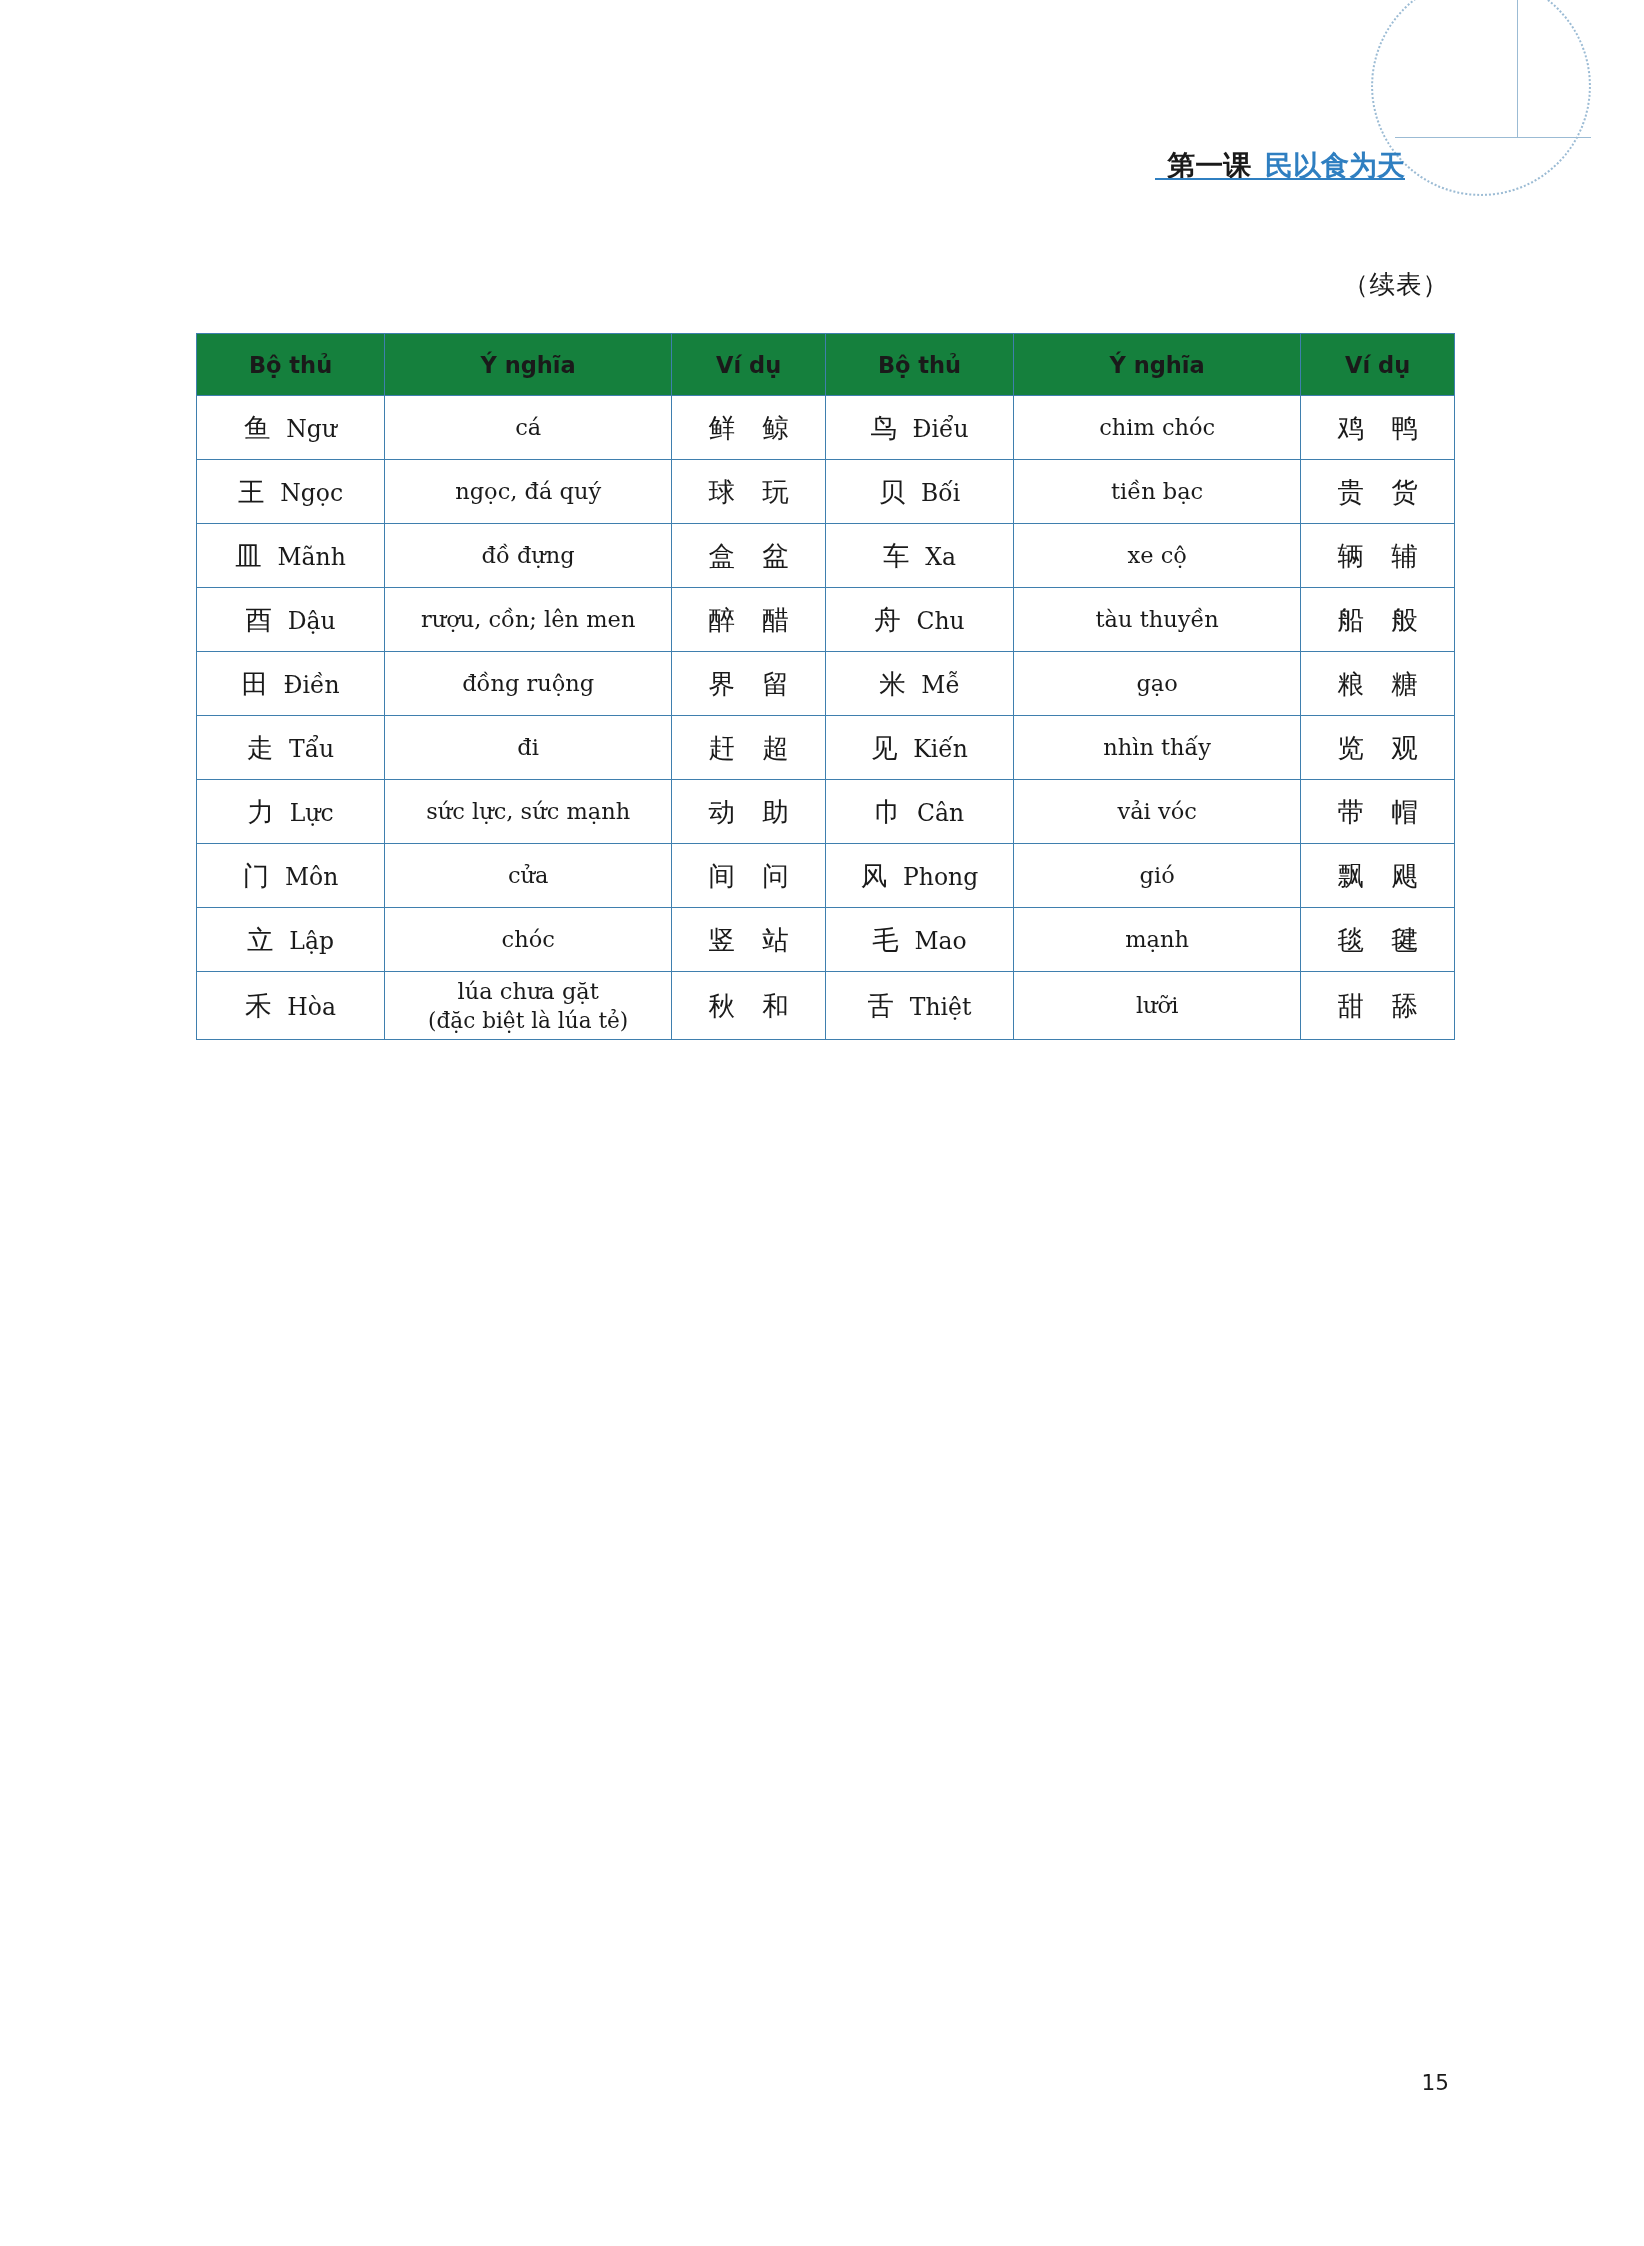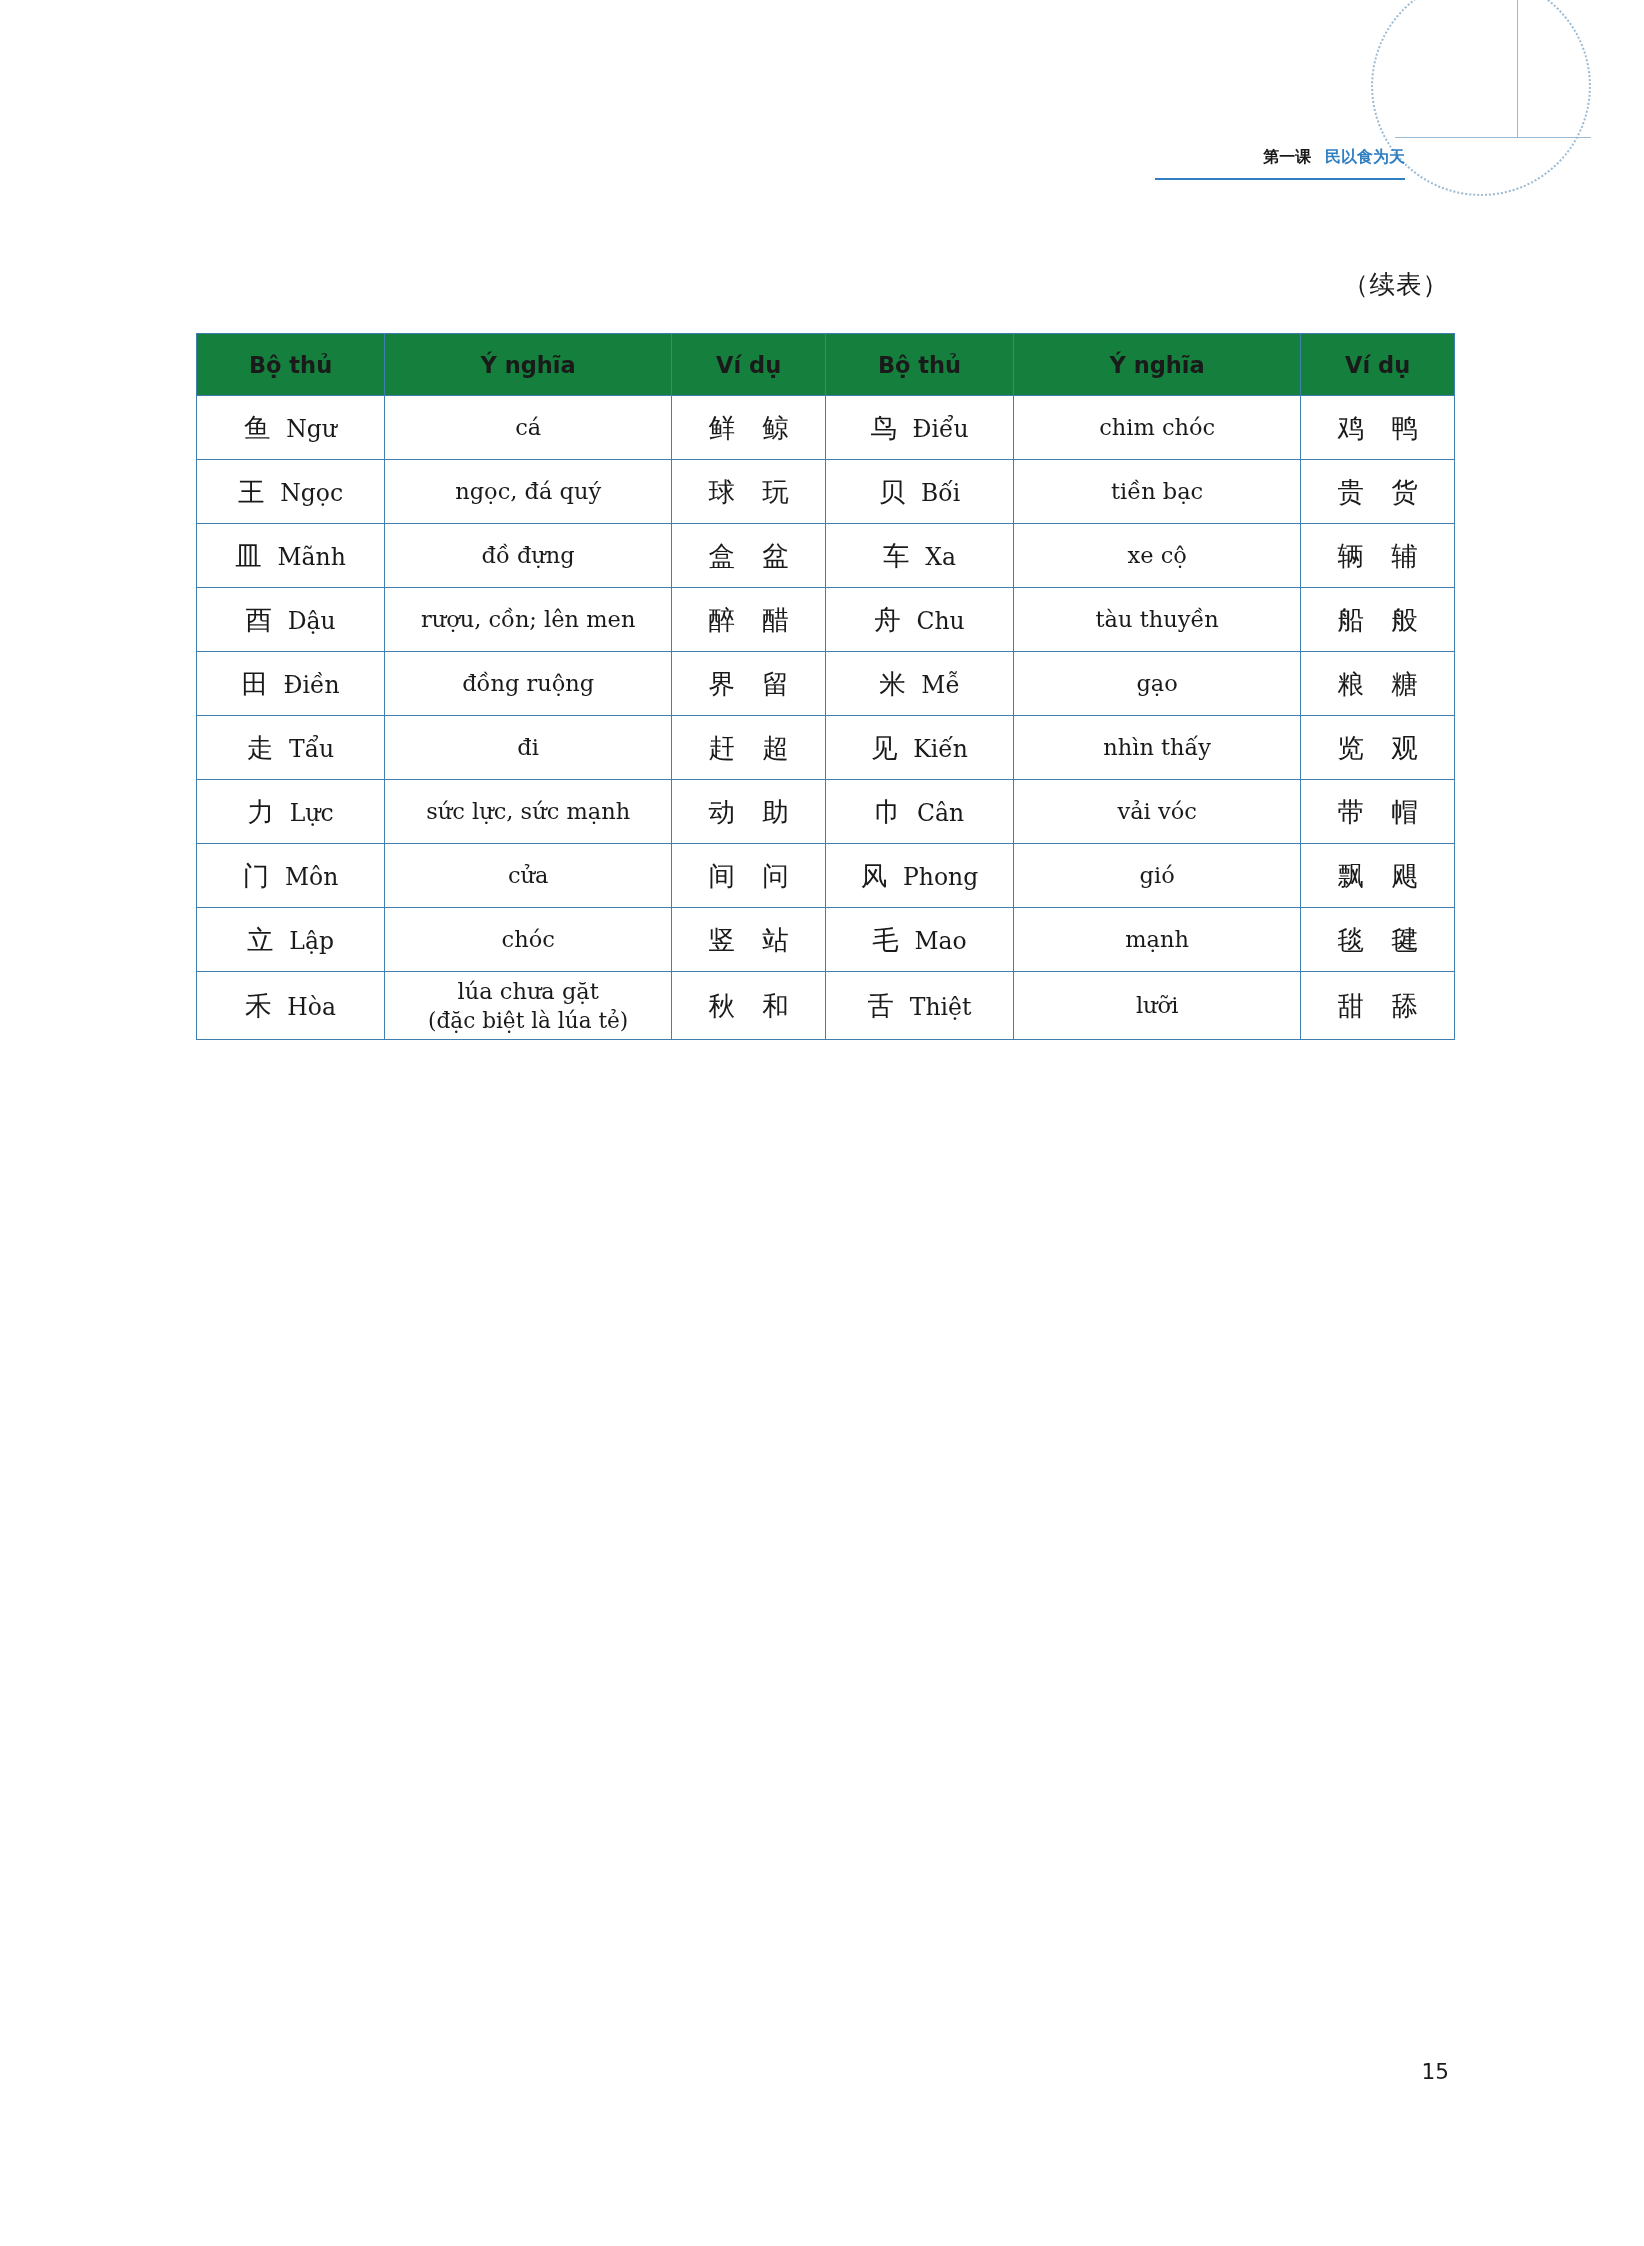--- a/index.html
+++ b/index.html
@@ -52,21 +52,21 @@
 
   .header-title {
     position: absolute;
     top: 147px;
     right: 240px;
     display: flex;
     align-items: flex-start;
     gap: 13.7px;
     font-family: "DejaVu Sans", sans-serif;
     font-weight: bold;
-    font-size: 16px;
+    font-size: 28px;
     white-space: nowrap;
     margin-left: 48px;
   }
   .header-lesson {
     color: #1a1a1a;
   }
   .header-name {
     color: #2f7fc1;
   }
   .header-rule {
@@ -155,21 +155,21 @@
     gap: 27.4px;
     font-family: "DejaVu Sans", sans-serif;
     font-size: 26.5px;
   }
   tr.tall td { height: 94px; }
 
   
   .page-number {
     position: absolute;
     right: 196px;
-    bottom: 163px;
+    bottom: 152px;
     font-family: "DejaVu Sans", sans-serif;
     font-size: 21.6px;
     color: #1a1a1a;
   }
 </style>
 </head>
 <body>
 
 <div class="header-deco">
   <div class="deco-circle"></div>

